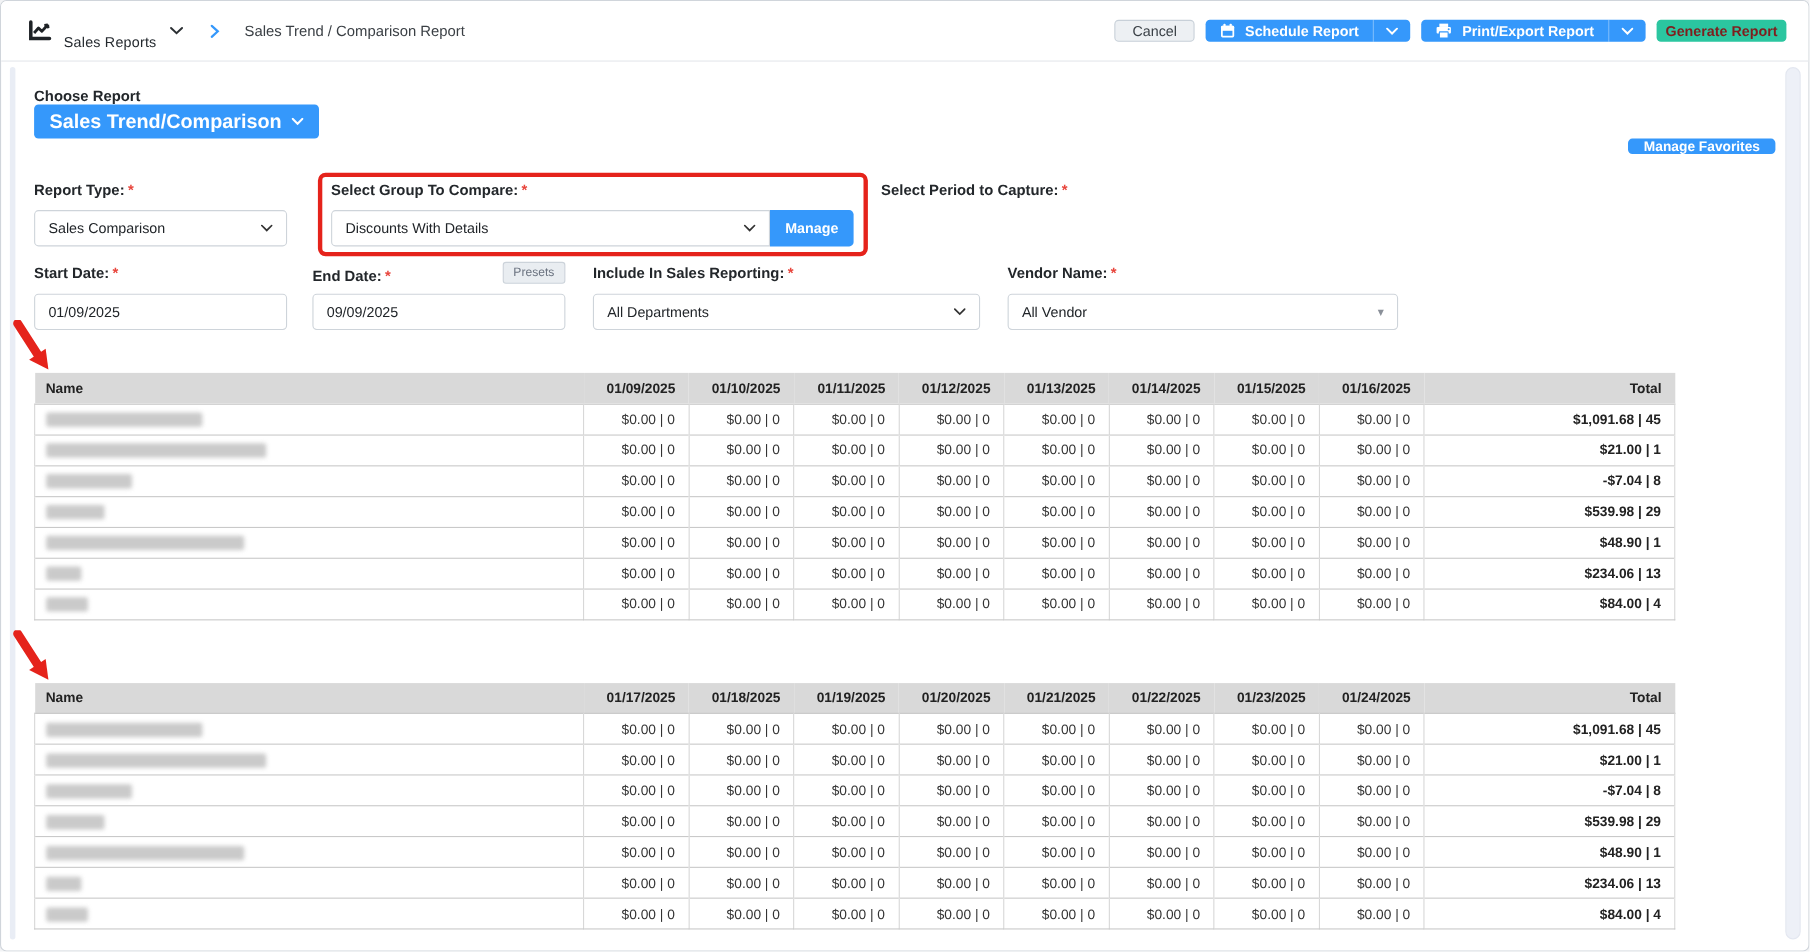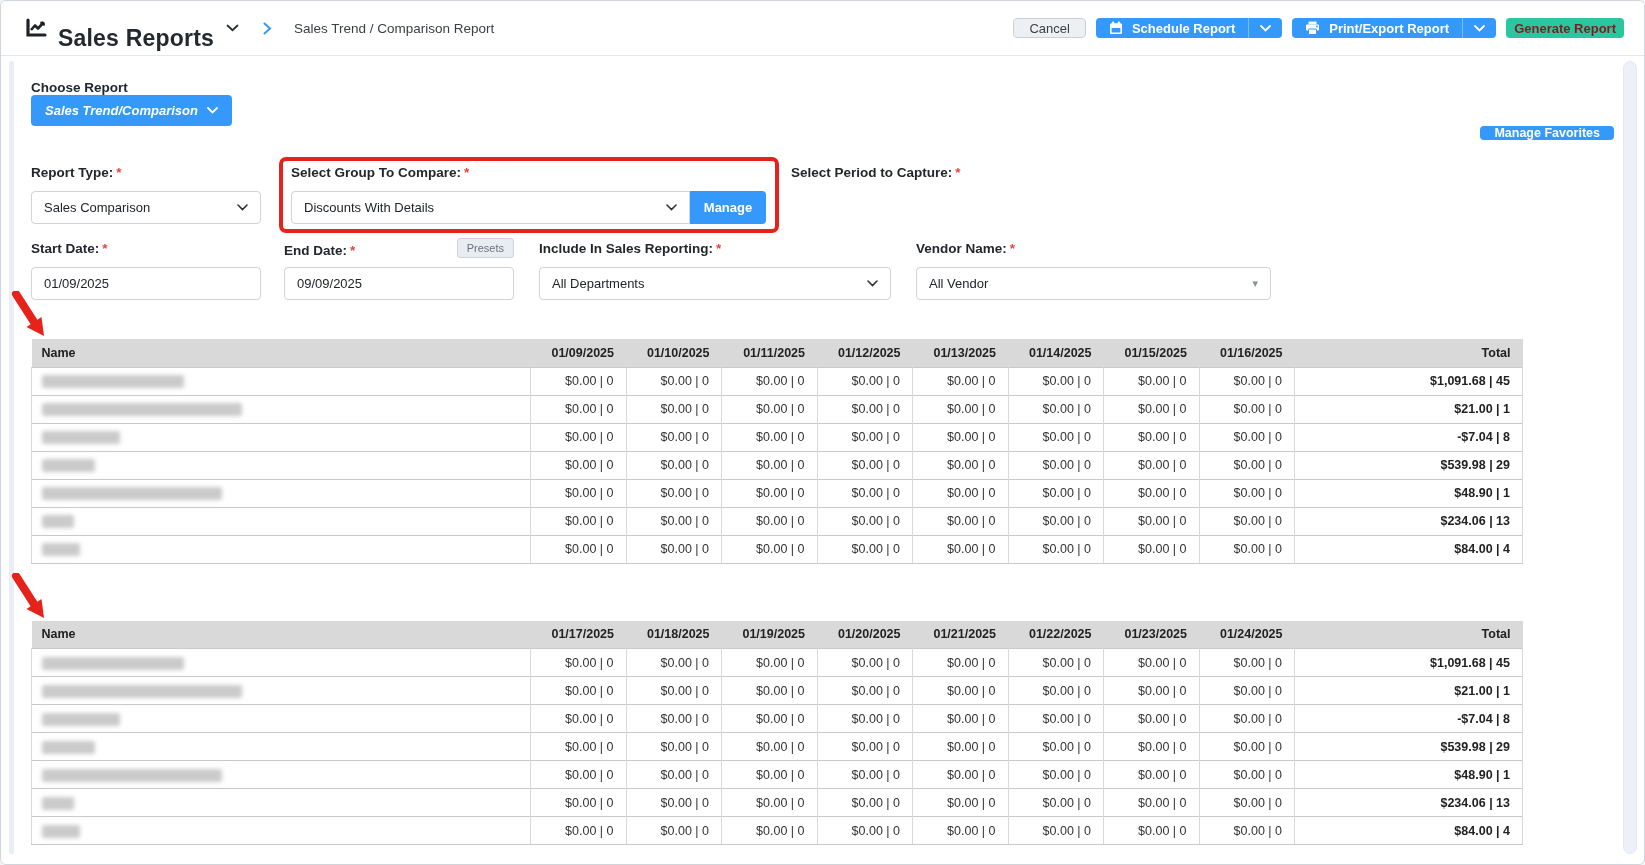--- a/index.html
+++ b/index.html
@@ -16,21 +16,21 @@
     border-radius: 6px;
     overflow: hidden;
   }
   
   .topbar {
     display: flex; align-items: center;
     height: 55px; padding: 0 20px 0 24px;
     background: #fff; border-bottom: 1px solid #e4e7eb;
   }
   .brand { display: flex; align-items: center; gap: 10px; }
-  .brand-title { font-size: 23px; font-weight: 700; color: #24292e; letter-spacing: .2px; margin-top: 20px; }
+  .brand-title { font-size: 13px; font-weight: 400; color: #24292e; letter-spacing: .2px; margin-top: 20px; }
   .crumb-sep { margin: 0 12px 0 14px; display: flex; align-items: center; }
   .crumb { font-size: 13.5px; color: #3a3f44; }
   .topbar-actions { margin-left: auto; display: flex; align-items: center; gap: 10px; }
   .btn {
     height: 20px; border-radius: 4px; font-size: 13px; font-weight: 600;
     display: inline-flex; align-items: center; cursor: pointer; border: none;
     font-family: "Liberation Sans", sans-serif;
   }
   .btn-light { background: #edf0f3; border: 1px solid #c8d0d8; color: #3a4046; padding: 0 15px; font-weight: 400; }
   .btn-blue  { background: #3598fb; color: #fff; padding: 0; }
@@ -40,22 +40,22 @@
   .btn-teal { background: #2bc6a0; color: #7f1d1d; padding: 0 8px; }
   
   .content { position: relative; padding: 24px 30px 0 30px; }
   .edge-strip-left { position: absolute; left: 8px; top: 60px; bottom: 10px; width: 5px;
     background: #e9edf5; border-radius: 3px; }
   .scrollbar { position: absolute; right: 7px; top: 60px; bottom: 10px; width: 14px;
     background: #edf0f7; border: 1px solid #e3e7f0; border-radius: 7px; }
   .choose-row { display: flex; align-items: flex-start; flex-direction: column; }
   .choose-label { font-size: 13.5px; font-weight: 700; color: #23272b; width: 98px; }
   .picker-btn { background: #3598fb; color: #fff; height: 31px; border: none; border-radius: 4px;
-    padding: 0 14px; font-size: 13px; font-weight: 600; display: inline-flex; align-items: center; gap: 9px;
-    cursor: pointer; font-family: "Liberation Sans", sans-serif; font-style: italic; }
+    padding: 0 14px; font-size: 18px; font-weight: 600; display: inline-flex; align-items: center; gap: 9px;
+    cursor: pointer; font-family: "Liberation Sans", sans-serif; }
   .fav-btn { margin-left: auto; background: #3598fb; color: #fff; height: 14px; border: none; border-radius: 4px;
     padding: 0 14px; font-size: 12.5px; font-weight: 600; cursor: pointer; font-family: "Liberation Sans", sans-serif; }
   .filters-row { display: flex; align-items: flex-start; }
   .row1 { margin-top: 25px; }
   .row2 { margin-top: 17px; }
   .fg { display: flex; flex-direction: column; }
   .fg-label { font-size: 13.5px; font-weight: 700; color: #23272b; margin-bottom: 9px; height: 17px; }
   .req { color: #e8453c; margin-left: 3px; }
   .control {
     height: 33px; border: 1px solid #ced4da; border-radius: 4px; background: #fff;
@@ -188,21 +188,21 @@
       <div class="fg" style="width:230px;">
         <span class="fg-label"><span>Report Type:</span><span class="req">*</span></span>
         <div class="control">
           <span>Sales Comparison</span>
           <svg width="11" height="7" viewBox="0 0 11 7">
               <path d="M1 1 L5.5 5.5 L10 1" stroke="#333" stroke-width="1.6" fill="none" stroke-linecap="round"></path>
             </svg>
         </div>
       </div>
 
-      <div class="fg group-wrap" style="width:475px;margin-left:30px;">
+      <div class="fg group-wrap" style="width:475px;margin-left:40px;">
         <div class="red-box"></div>
         <span class="fg-label"><span>Select Group To Compare:</span><span class="req">*</span></span>
         <div class="with-manage">
           <div class="control">
             <span>Discounts With Details</span>
             <svg width="11" height="7" viewBox="0 0 11 7">
                 <path d="M1 1 L5.5 5.5 L10 1" stroke="#333" stroke-width="1.6" fill="none" stroke-linecap="round"></path>
               </svg>
           </div>
           <button class="manage-btn">Manage</button>

